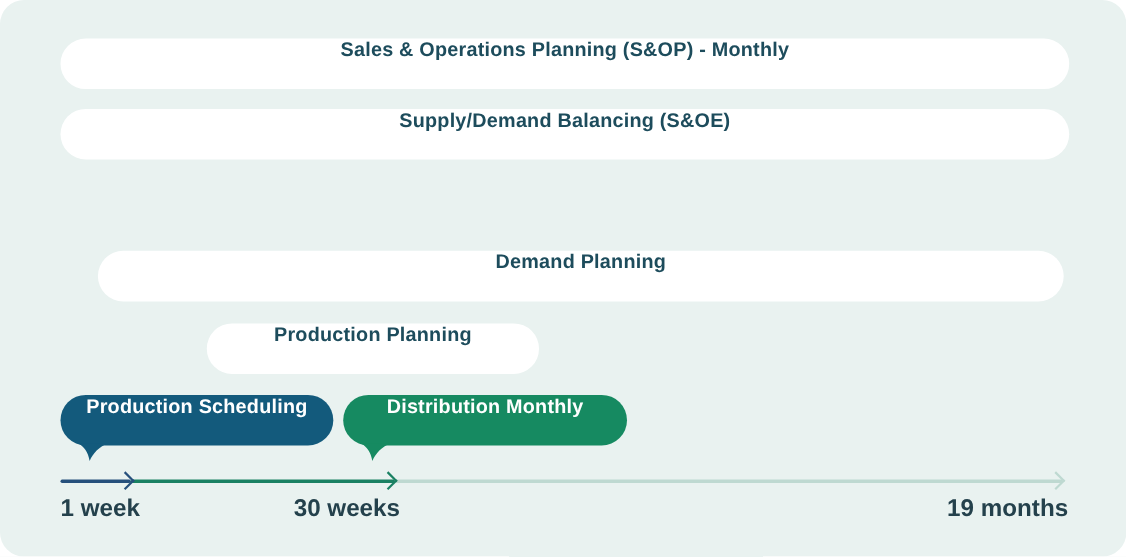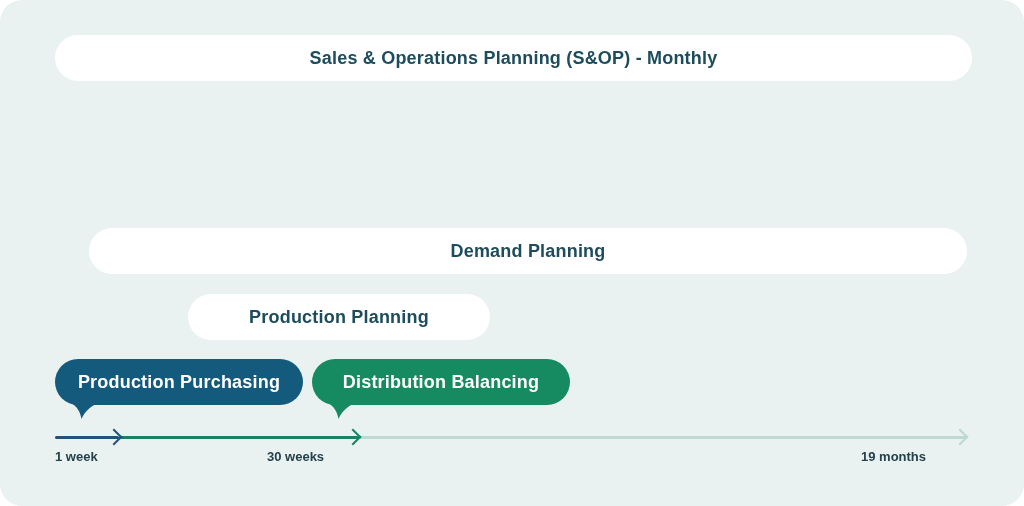--- a/index.html
+++ b/index.html
@@ -15,21 +15,21 @@
     background: var(--canvas-bg, #e9f2f0);
     border-radius: 22px;
     overflow: hidden;
   }
   .pill {
     position: absolute;
     height: 46px;
     border-radius: 23px;
     background: var(--pill-white, #ffffff);
     display: flex;
-    align-items: center;
+    align-items: flex-start;
     justify-content: center;
   }
   .pill .pill-label {
     font-size: 18px;
     font-weight: 600;
     color: var(--pill-text, #1d4c5c);
     letter-spacing: 0.2px;
     white-space: nowrap;
   }
   .bar-sop        { left: 55px;  top: 35px;  width: 917px; }
@@ -70,57 +70,60 @@
     border-right: 2.5px solid;
     transform: rotate(45deg);
   }
   .chev-1 { left: 108px; border-color: var(--tl-navy, #26507c); }
   .chev-2 { left: 347px; border-color: var(--tl-green, #1a8163); }
   .chev-3 { left: 954px; border-color: var(--tl-pale, #bed9d1); }
 
   .tl-label {
     position: absolute;
     top: 449px;
-    font-size: 13px;
+    font-size: 22px;
     font-weight: 700;
     color: var(--tl-label, #24414c);
     white-space: nowrap;
   }
   .lbl-1 { left: 55px; }
   .lbl-2 { left: 267px; }
   .lbl-3 { left: 861px; }
 </style>
 </head>
 <body>
 
 <div class="canvas">
 
   <div class="pill bar-sop">
     <span class="pill-label">Sales &amp; Operations Planning (S&amp;OP) - Monthly</span>
   </div>
 
+  <div class="pill bar-soe">
+    <span class="pill-label">Supply/Demand Balancing (S&amp;OE)</span>
+  </div>
 
 
   <div class="pill bar-demand">
     <span class="pill-label">Demand Planning</span>
   </div>
 
   <div class="pill bar-prodplan">
     <span class="pill-label">Production Planning</span>
   </div>
 
   <div class="pill bar-prodsched">
-    <span class="pill-label">Production Purchasing</span>
+    <span class="pill-label">Production Scheduling</span>
     <svg class="tail" viewBox="0 0 28 16" aria-hidden="true">
       <path d="M0 0 H27 C19 3.5 13.5 9 10.5 16 C9 8 5.5 3 0 0 Z"></path>
     </svg>
   </div>
 
   <div class="pill bar-distplan">
-    <span class="pill-label">Distribution Balancing</span>
+    <span class="pill-label">Distribution Monthly</span>
     <svg class="tail" viewBox="0 0 28 16" aria-hidden="true">
       <path d="M0 0 H27 C19 3.5 13.5 9 10.5 16 C9 8 5.5 3 0 0 Z"></path>
     </svg>
   </div>
 
   <div class="tl-seg seg-1"></div>
   <div class="tl-seg seg-2"></div>
   <div class="tl-seg seg-3"></div>
 
   <div class="chev chev-1"></div>

